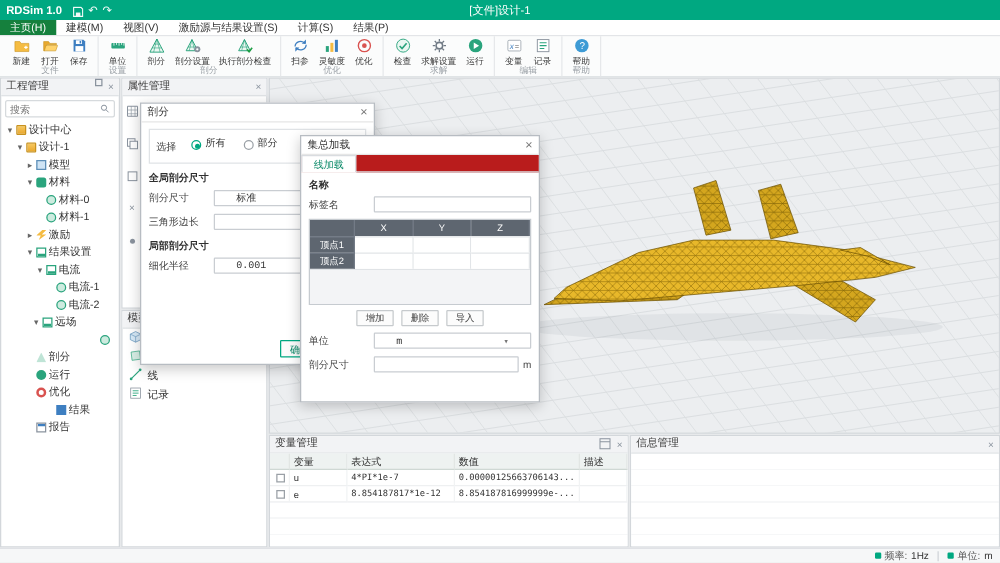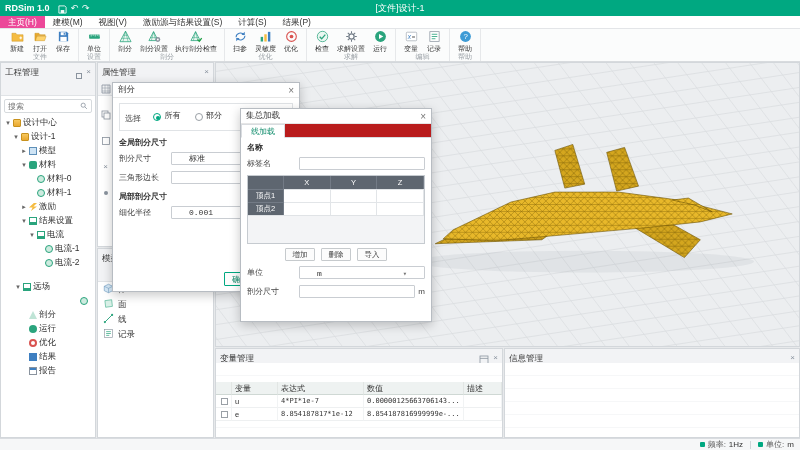--- a/index.html
+++ b/index.html
@@ -9,34 +9,34 @@
   
   .titlebar{position:absolute;left:0;top:0;width:800px;height:16px;background:#00A881;display:flex;align-items:center;padding:0 5px;color:#fff;z-index:3}
   .appname{font-size:9px;font-weight:bold;margin-right:6px;position:relative;z-index:2}
   .qicon{font-size:9px;line-height:16px;margin:0 2px;opacity:.95;position:relative;z-index:2}
   .qicon svg{width:9px;height:9px;display:block;margin-top:3px}
   .doctitle{position:absolute;left:0;right:0;text-align:center;font-size:9px;color:#fff}
 
   
   .menubar{position:absolute;top:16px;left:0;width:800px;height:13px;background:#fff;border-bottom:1px solid #e3e5e8;display:flex;z-index:3}
   .mtab{padding:0 8px;font-size:8.5px;line-height:13px;color:#333;white-space:nowrap}
-  .mtab.active{background:#ec4899;color:#fff}
+  .mtab.active{background:#15803d;color:#fff}
 
   
   .ribbon{position:absolute;top:29px;left:0;width:800px;height:33px;background:#fbfcfc;border-bottom:1px solid #d8dbde;display:flex;align-items:stretch;padding-left:2px;z-index:3}
   .rgroup{position:relative;display:flex;flex-direction:column;border-right:1px solid #e6e8ea;padding:1px 5px 8px}
   .rbtns{display:flex;flex:1;align-items:center;gap:3px}
   .rbtn{display:flex;flex-direction:column;align-items:center;justify-content:center;padding:0 2px;min-width:20px;cursor:default}
   .ricon svg{width:13px;height:13px;display:block}
   .rlabel{font-size:7px;color:#3a3a3a;white-space:nowrap;margin-top:1px}
   .rgname{position:absolute;bottom:0;left:0;right:0;text-align:center;font-size:7px;color:#9aa0a6;line-height:8px}
 
   
   .panel{position:absolute;background:#fff;border:1px solid #d3d7db}
-  .phead{height:14px;background:#f2f3f5;border-bottom:1px solid #e0e3e6;display:flex;align-items:flex-end;padding:16px 4px;font-size:8.5px;color:#3a3a3a}
+  .phead{height:14px;background:#f2f3f5;border-bottom:1px solid #e0e3e6;display:flex;align-items:flex-start;padding:0 4px;font-size:8.5px;color:#3a3a3a}
   .phead .sp{flex:1}
   .phico{font-size:8px;color:#8a939e;margin-left:4px;line-height:14px}
   .pin{display:inline-block;width:6px;height:6px;border:1px solid #8a939e;margin-left:4px}
 
   .project{left:0;top:62px;width:96px;height:376px}
   .props{left:97px;top:62px;width:117px;height:185px}
   .modelp{left:97px;top:248px;width:117px;height:190px}
   .varp{left:215px;top:348px;width:288px;height:90px}
   .infop{left:504px;top:348px;width:296px;height:90px}
 
@@ -507,21 +507,21 @@
         <div class="trow" style="padding-left: 35px;">
           <span class="texp"></span>
           <span class="ti ti-leaf"></span>
           <span class="tlabel">电流-1</span>
         </div>
         <div class="trow" style="padding-left: 35px;">
           <span class="texp"></span>
           <span class="ti ti-leaf"></span>
           <span class="tlabel">电流-2</span>
         </div>
-        <div class="trow" style="padding-left: 13px; margin-top: 10px;">
+        <div class="trow" style="padding-left: 24px;">
           <span class="texp">▾</span>
           <span class="ti ti-chart"></span>
           <span class="tlabel">远场</span>
         </div>
         <div class="trow" style="padding-left: 35px; gap: 35px;">
           <span class="texp"></span>
           <span class="ti ti-leaf"></span>
           <span class="tlabel">远场-1</span>
         </div>
         <div class="trow" style="padding-left: 19px;">
@@ -532,21 +532,21 @@
         <div class="trow" style="padding-left: 19px;">
           <span class="texp"></span>
           <span class="ti ti-run"></span>
           <span class="tlabel">运行</span>
         </div>
         <div class="trow" style="padding-left: 19px;">
           <span class="texp"></span>
           <span class="ti ti-optimize"></span>
           <span class="tlabel">优化</span>
         </div>
-        <div class="trow" style="padding-left: 19px;">
+        <div class="trow" style="padding-left: 35px;">
           <span class="texp"></span>
           <span class="ti ti-result"></span>
           <span class="tlabel">结果</span>
         </div>
         <div class="trow" style="padding-left: 19px;">
           <span class="texp"></span>
           <span class="ti ti-report"></span>
           <span class="tlabel">报告</span>
         </div>
       </div>

